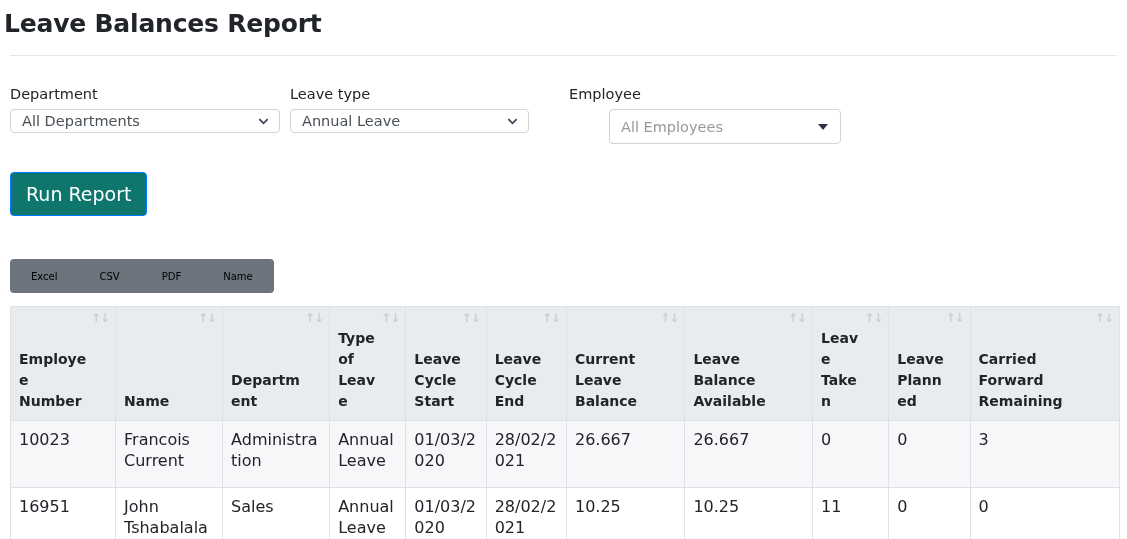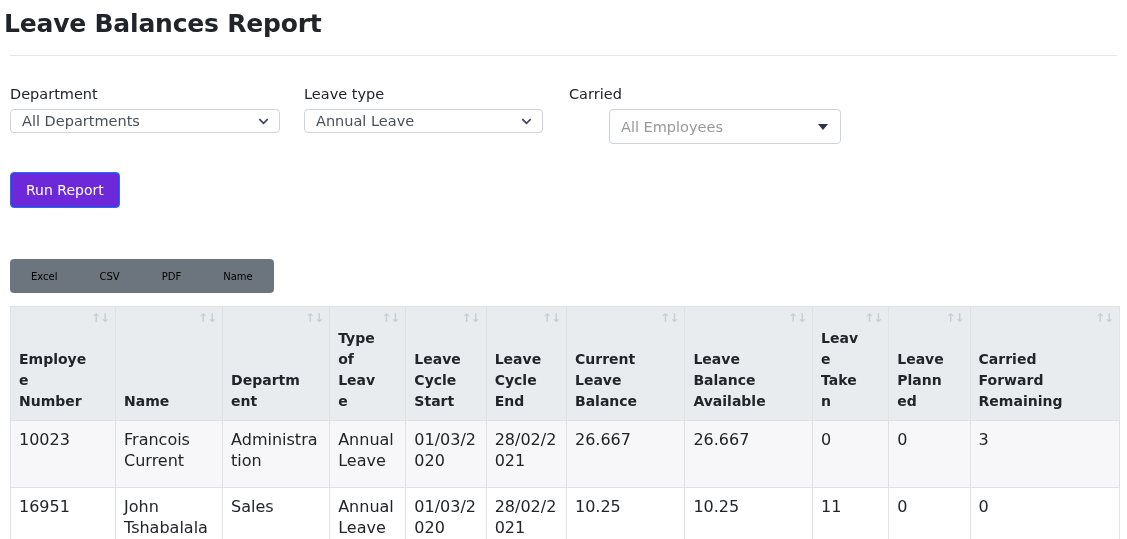--- a/index.html
+++ b/index.html
@@ -65,29 +65,29 @@
     position: absolute; right: 12px; top: 50%;
     margin-top: -3px;
     width: 0; height: 0;
     border-left: 5px solid transparent;
     border-right: 5px solid transparent;
     border-top: 6px solid #2c3342;
     pointer-events: none;
   }
 
   #f-dept   { left: 10px;  top: 85px; width: 270px; }
-  #f-leave  { left: 290px; top: 85px; width: 239px; margin-left: 14px; }
+  #f-leave  { left: 290px; top: 85px; width: 239px; }
   #f-emp    { left: 569px; top: 85px; width: 272px; }
 
   
   .btn-primary {
     position: absolute; left: 10px; top: 172px;
-    height: 36px; padding: 0 15px;
-    background: #6d28d9; border: 1px solid #007bff; border-radius: 4px;
-    color: #ffffff; font-size: 14px;
+    height: 44px; padding: 0 15px;
+    background: #0f766e; border: 1px solid #007bff; border-radius: 4px;
+    color: #ffffff; font-size: 19px;
     display: flex; align-items: center; justify-content: center;
     cursor: pointer;
   }
 
   
   .btn-group {
     position: absolute; left: 10px; top: 259px;
     height: 34px;
     background: #6c757d; border-radius: 4px;
     display: flex; align-items: stretch;
@@ -175,21 +175,21 @@
       <span>Annual Leave</span>
       <span class="chev">
         <svg width="9" height="9" viewBox="0 0 10 10">
             <path d="M1 3 L5 7 L9 3" stroke="#40475a" stroke-width="2" fill="none" stroke-linecap="square"></path>
           </svg>
       </span>
     </div>
   </div>
 
   <div class="filter" id="f-emp">
-    <span class="filter-label">Carried</span>
+    <span class="filter-label">Employee</span>
     <div class="select2">
       <span>All Employees</span>
       <span class="tri"></span>
     </div>
   </div>
 
   <div class="btn-primary">Run Report</div>
 
   <div class="btn-group">
     <button class="btn-export">Excel</button>

